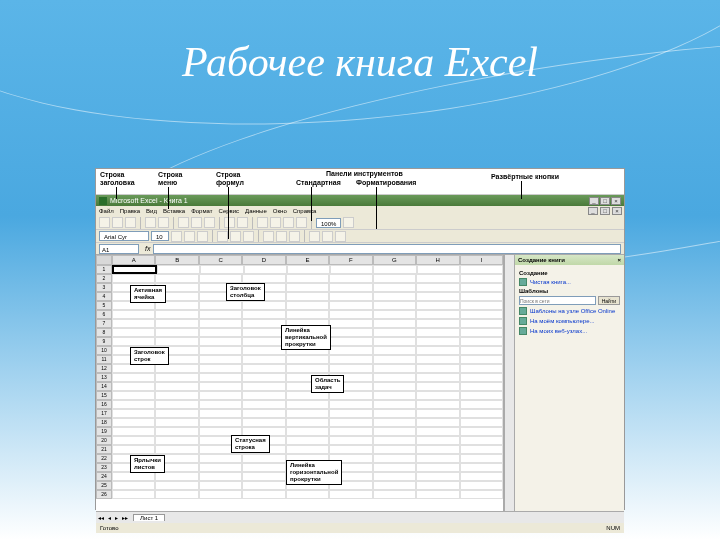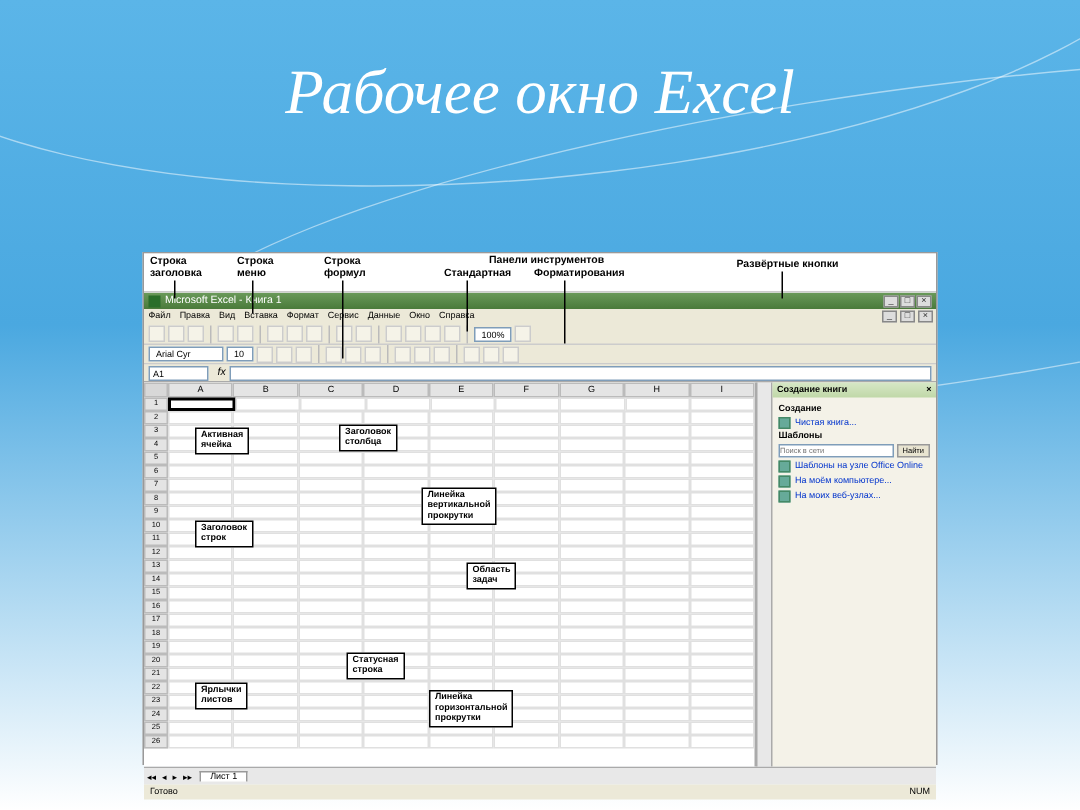--- a/index.html
+++ b/index.html
@@ -77,21 +77,21 @@
   
   .callout { position: absolute; background: #fff; border: 1px solid #000; padding: 1px 3px; font-size: 6px; font-weight: bold; line-height: 7px; white-space: pre; }
   .mdi-controls { position: absolute; right: 2px; top: 38px; display: flex; gap: 1px; }
 </style>
 </head>
 <body>
 
 <div class="slide">
   <div class="swoosh1"></div>
   <div class="swoosh2"></div>
-  <div class="title">Рабочее окно Excel</div>
+  <div class="title">Рабочее книга Excel</div>
 
   <div class="screenshot">
 
     <div class="top-labels">
       <div class="toplabel" style="left:4px;top:2px">Строка
 заголовка</div>
       <div class="toplabel" style="left:62px;top:2px">Строка
 меню</div>
       <div class="toplabel" style="left:120px;top:2px">Строка
 формул</div>

